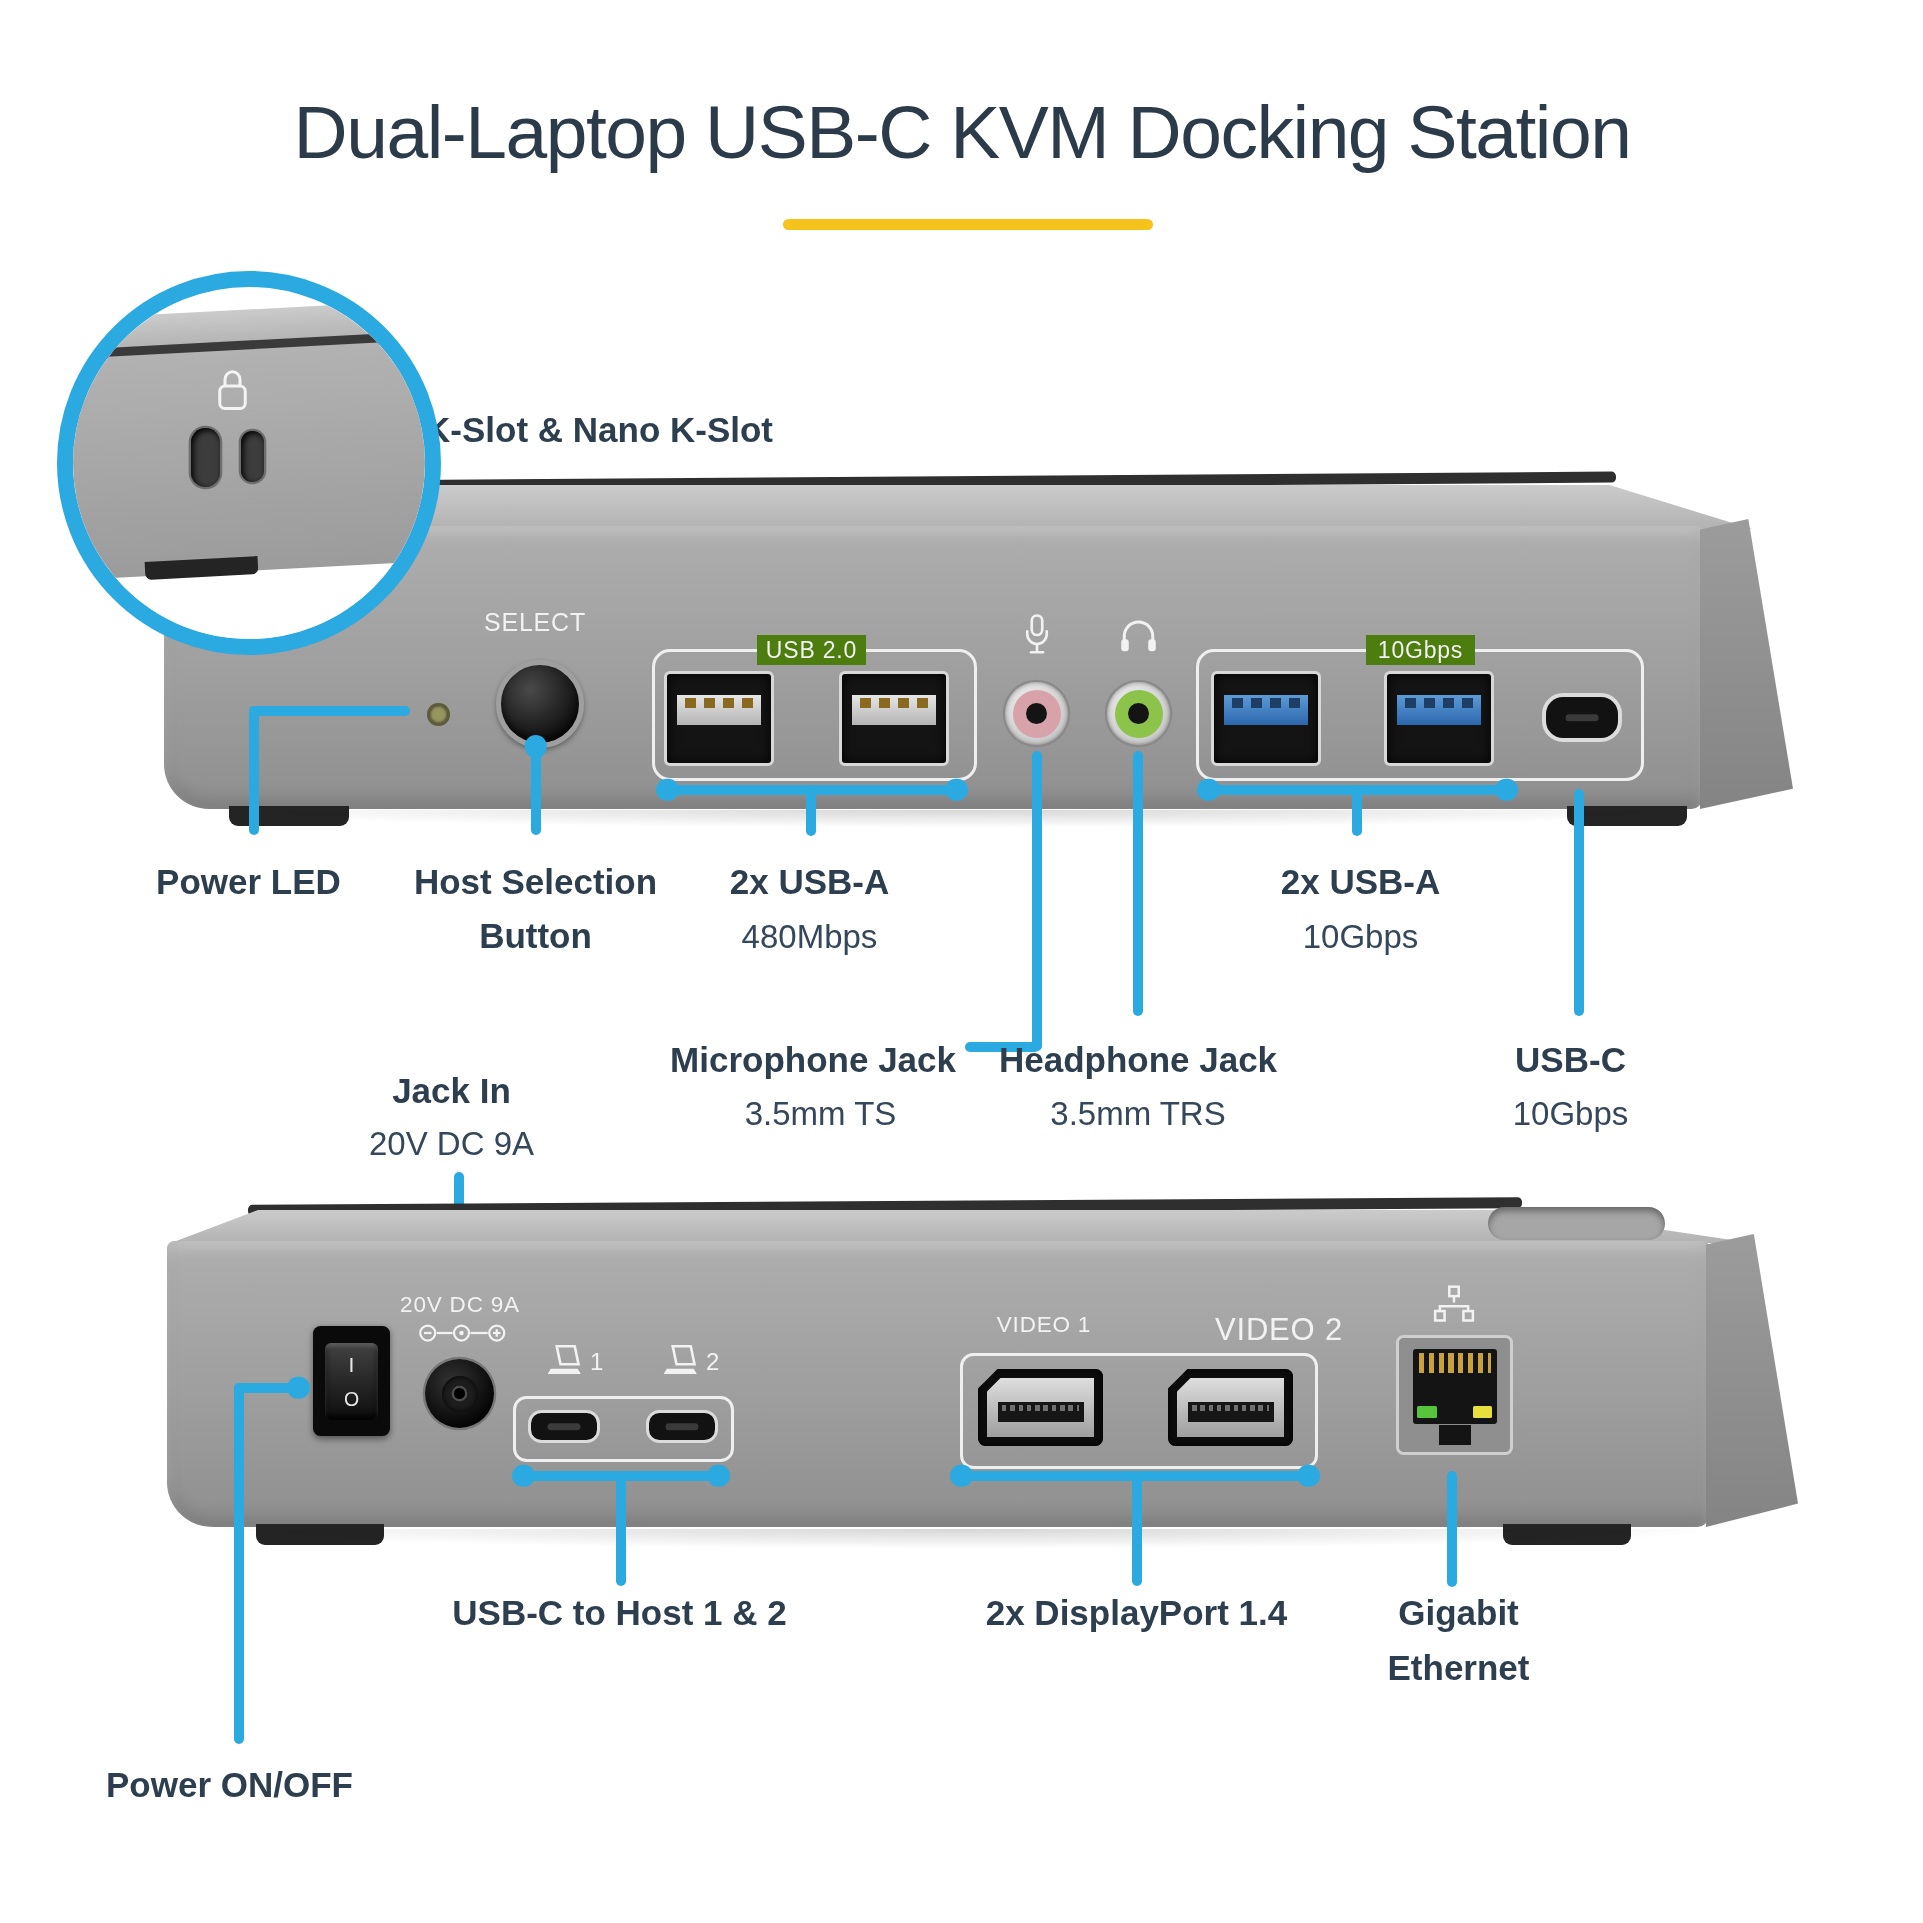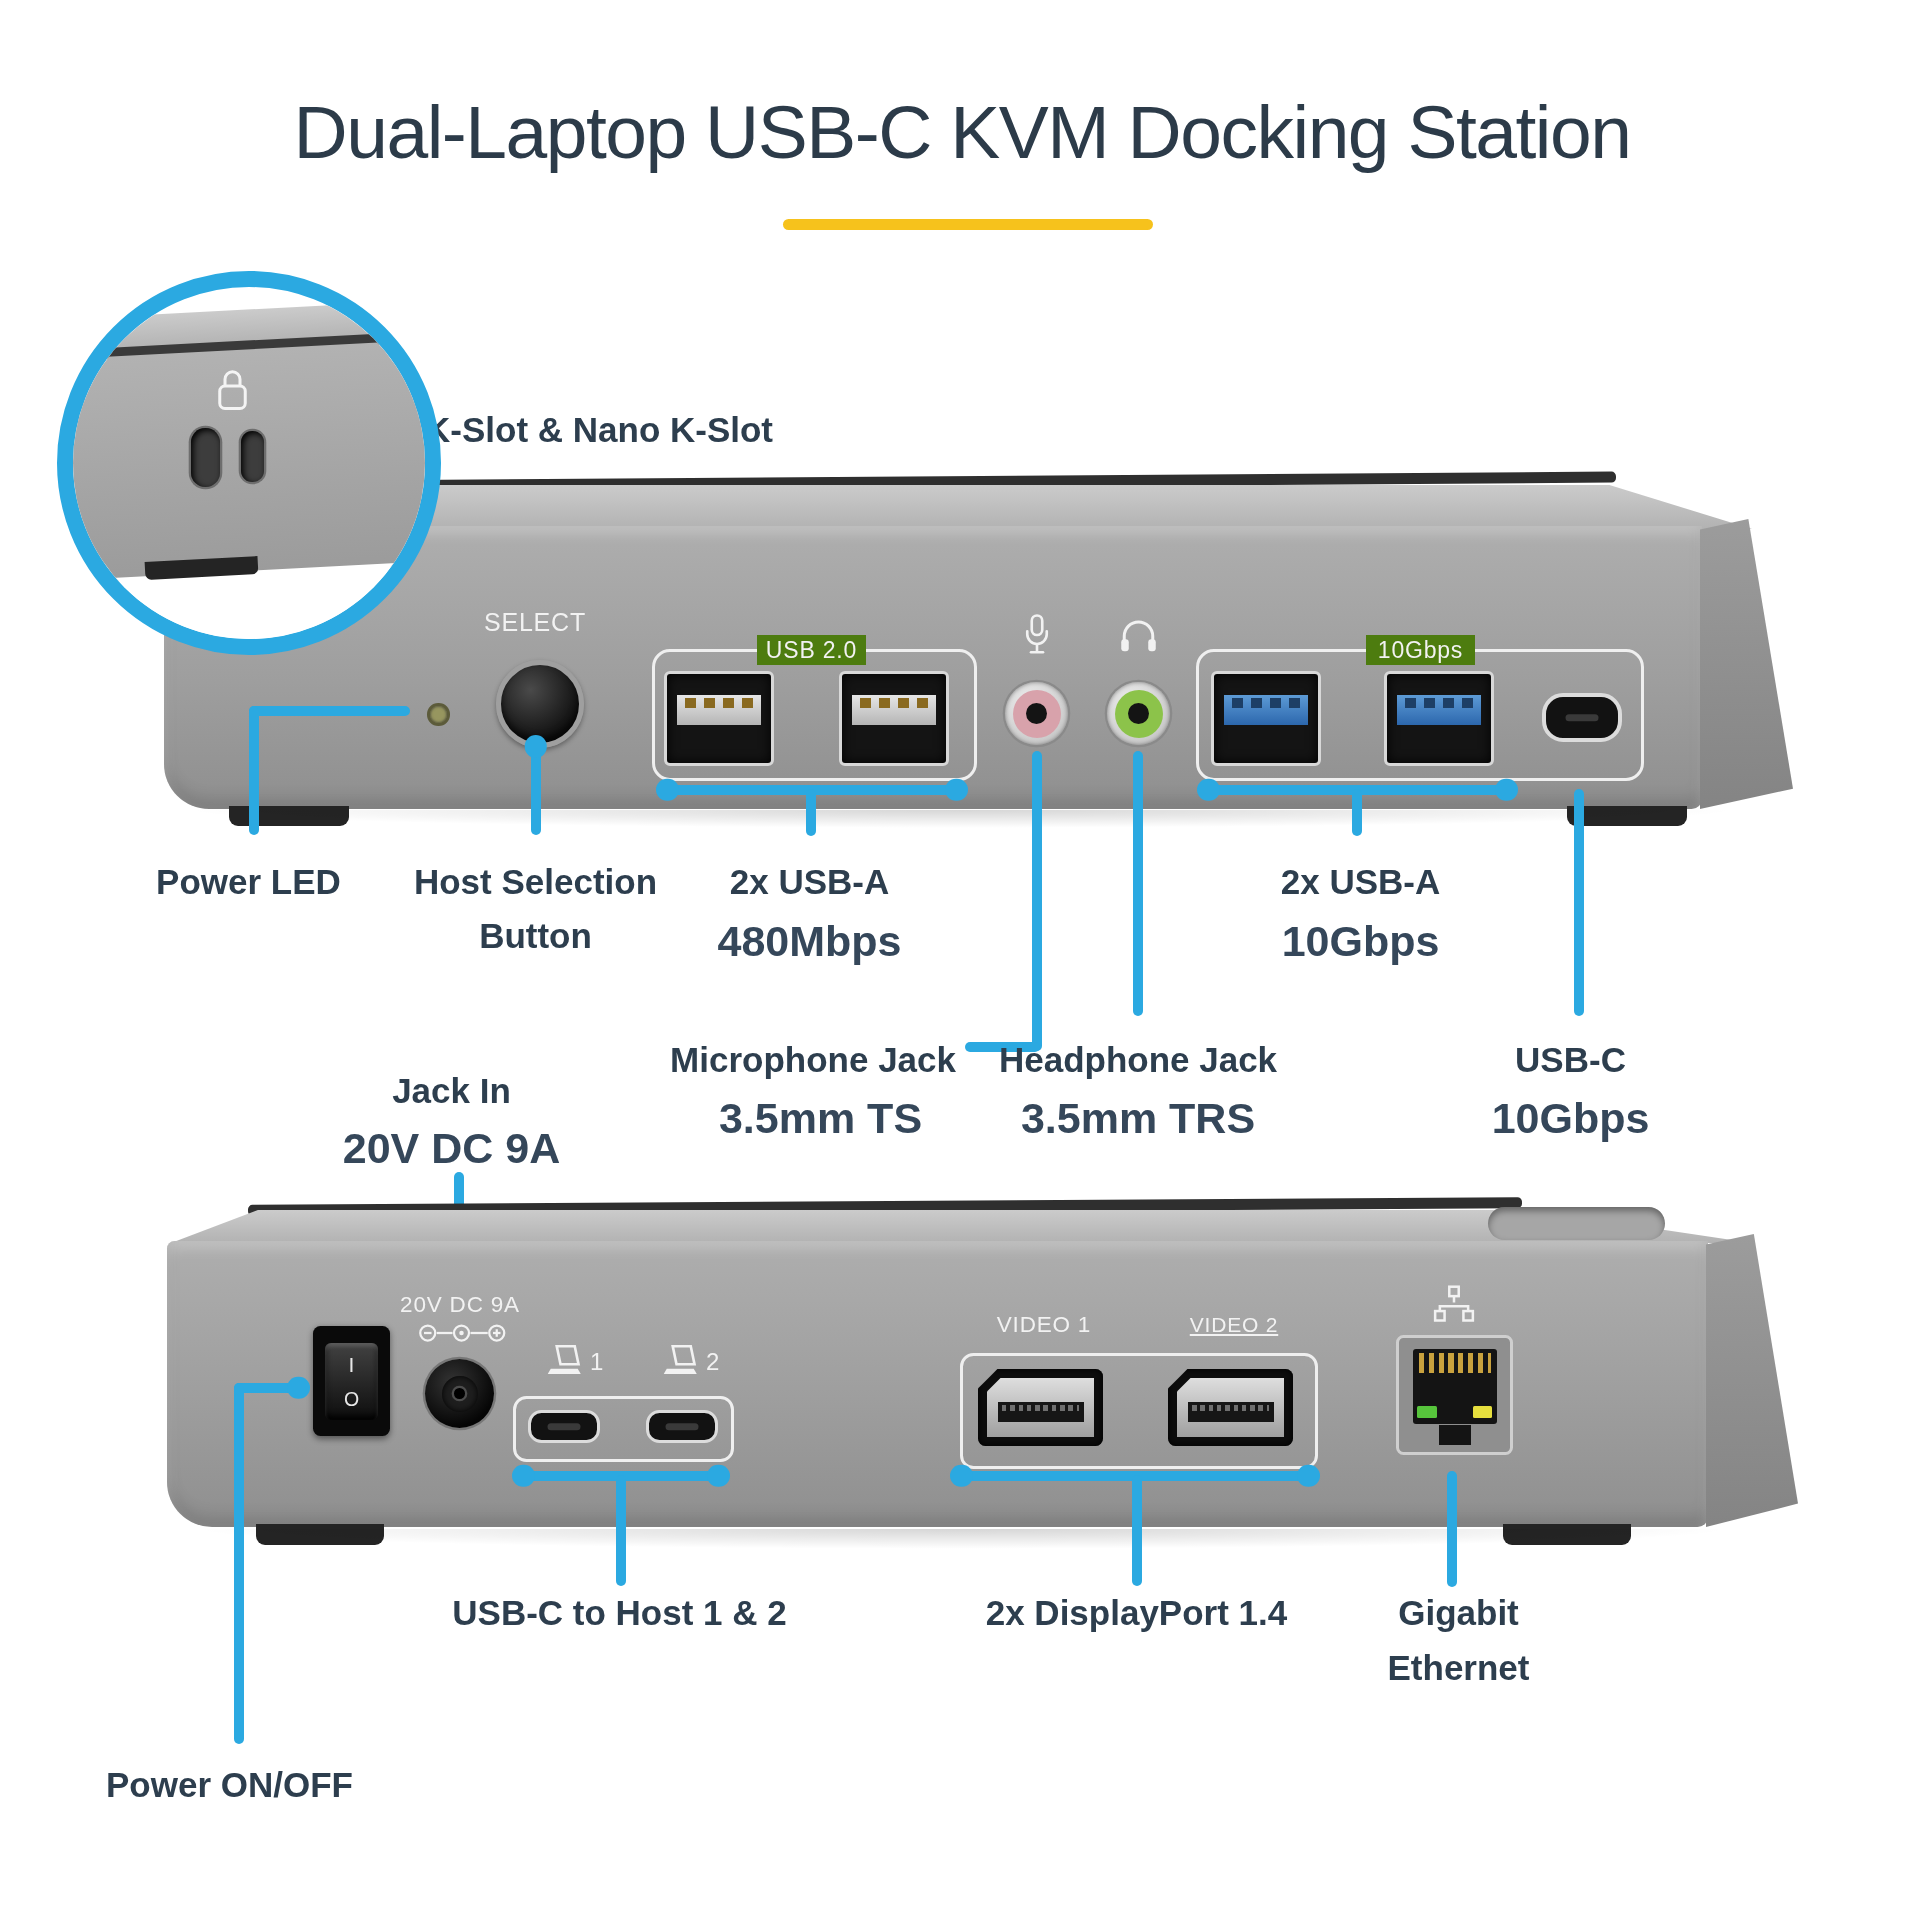--- a/index.html
+++ b/index.html
@@ -3,21 +3,21 @@
 <meta charset="utf-8">
 <style>
   html,body{margin:0;padding:0;background:#ffffff;}
   #canvas{position:relative;width:1924px;height:1924px;background:#ffffff;overflow:hidden;
           font-family:"Liberation Sans",sans-serif;}
   .abs{position:absolute;}
   
   .title{left:0;top:118;width:1924px;text-align:center;font-size:75px;font-weight:400;
          letter-spacing:-1.5px;color:#2c3b49;}
   .name{font-size:35px;font-weight:700;color:#2d3e4e;text-align:center;line-height:1;}
-  .spec{font-size:43px;font-weight:700;color:#35475a;text-align:center;line-height:1;}
+  .spec{font-size:33px;font-weight:400;color:#35475a;text-align:center;line-height:1;}
   .devtext{color:#f2f2f2;font-weight:400;text-align:center;letter-spacing:0.8px;line-height:1;}
   .vlead{width:9.8px;background:#2BA9E1;border-radius:6px;}
   .hlead{height:9.8px;background:#2BA9E1;border-radius:6px;}
   .bracket{height:9.8px;background:#2BA9E1;border-radius:5.3px;}
   .bracket:before,.bracket:after{content:"";position:absolute;top:50%;width:22.5px;height:22.5px;
       border-radius:50%;background:#2BA9E1;transform:translateY(-50%);}
   .bracket:before{left:-6.8px;} .bracket:after{right:-6.8px;}
   .dot-top:before{content:"";position:absolute;top:-6.8px;left:50%;transform:translateX(-50%);
       width:22.5px;height:22.5px;border-radius:50%;background:#2BA9E1;}
   .dot-right:after{content:"";position:absolute;right:-6.8px;top:50%;transform:translateY(-50%);
@@ -242,21 +242,21 @@
       <path d="M10 33 h36 l4 7 h-44 z" fill="#f2f2f2"></path>
     </svg>
     <span class="devtext" style="position:absolute;left:47px;top:6px;font-size:24px;">2</span>
   </div>
 
   <div class="abs portbox" style="left:513px;top:1396px;width:215px;height:60px;border-radius:13.5px;border-width:3px;"></div>
   <div class="abs usbc small" style="left:528px;top:1410px;width:66px;height:27px;"></div>
   <div class="abs usbc small" style="left:646px;top:1410px;width:66px;height:27px;"></div>
 
   <div class="abs devtext" style="left:969px;top:1314px;width:150px;font-size:22.5px;">VIDEO 1</div>
-  <div class="abs devtext" style="left:1159px;top:1314px;width:150px;font-size:21px;text-decoration:underline;">VIDEO 2</div>
+  <div class="abs devtext" style="left:1204px;top:1314px;width:150px;font-size:31px;">VIDEO 2</div>
   <div class="abs portbox" style="left:960px;top:1353px;width:352px;height:110px;border-radius:13.5px;border-width:3px;"></div>
   <div class="abs dp" style="left:978px;top:1369px;width:125px;height:77px;">
       <span class="dpinner"></span>
       <span class="dpslot"></span>
     </div>
   <div class="abs dp" style="left:1168px;top:1369px;width:125px;height:77px;">
       <span class="dpinner"></span>
       <span class="dpslot"></span>
     </div>
 

